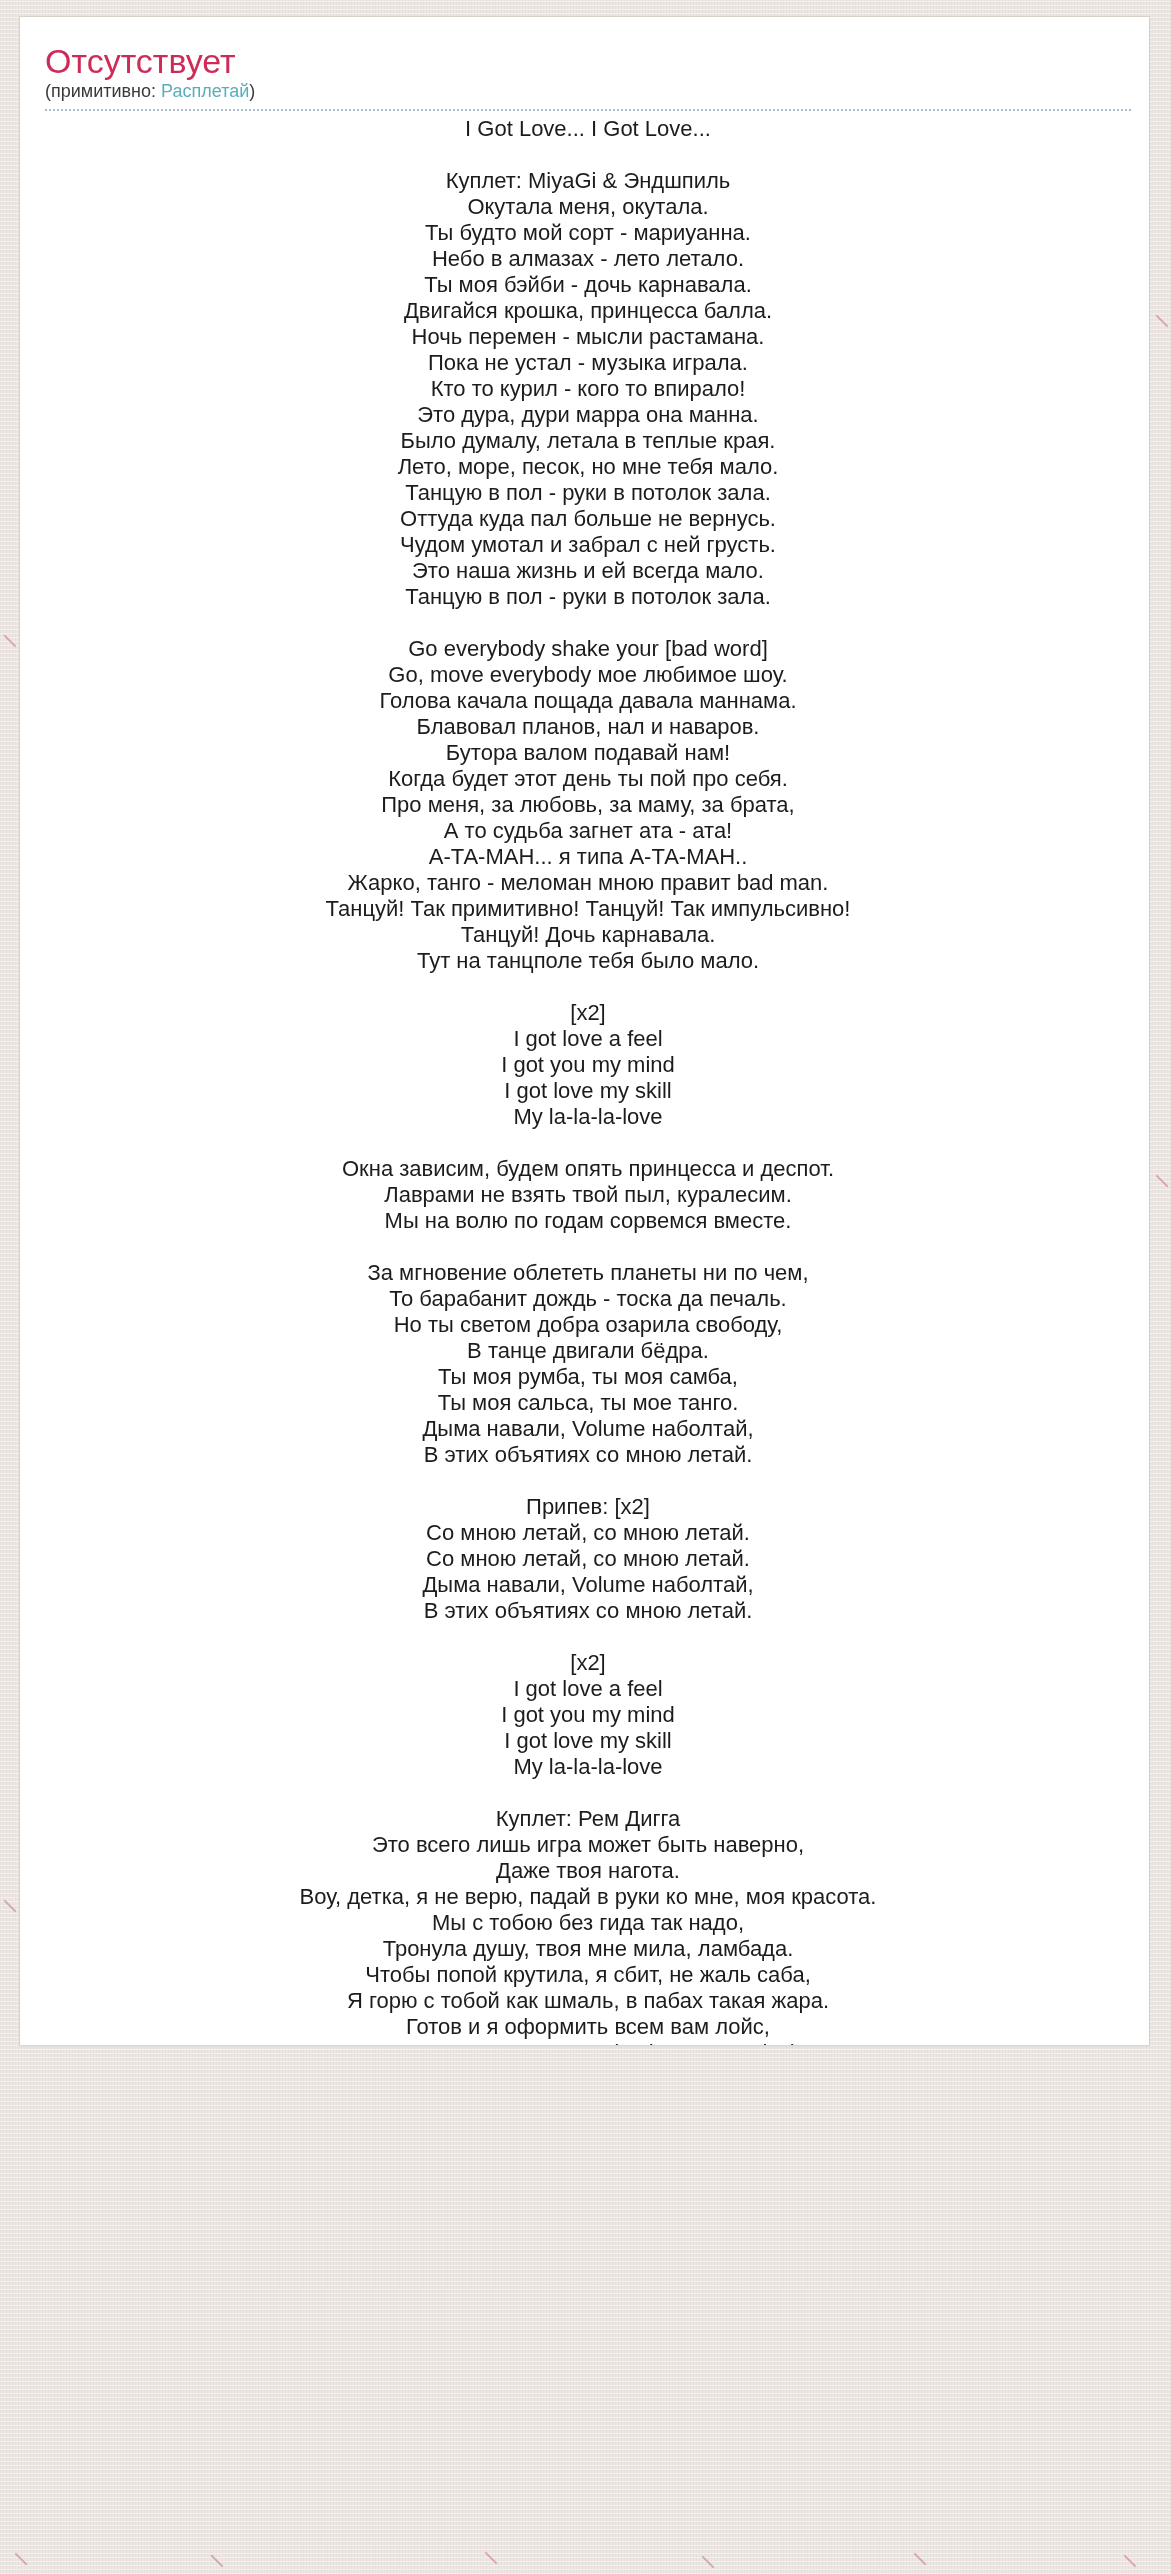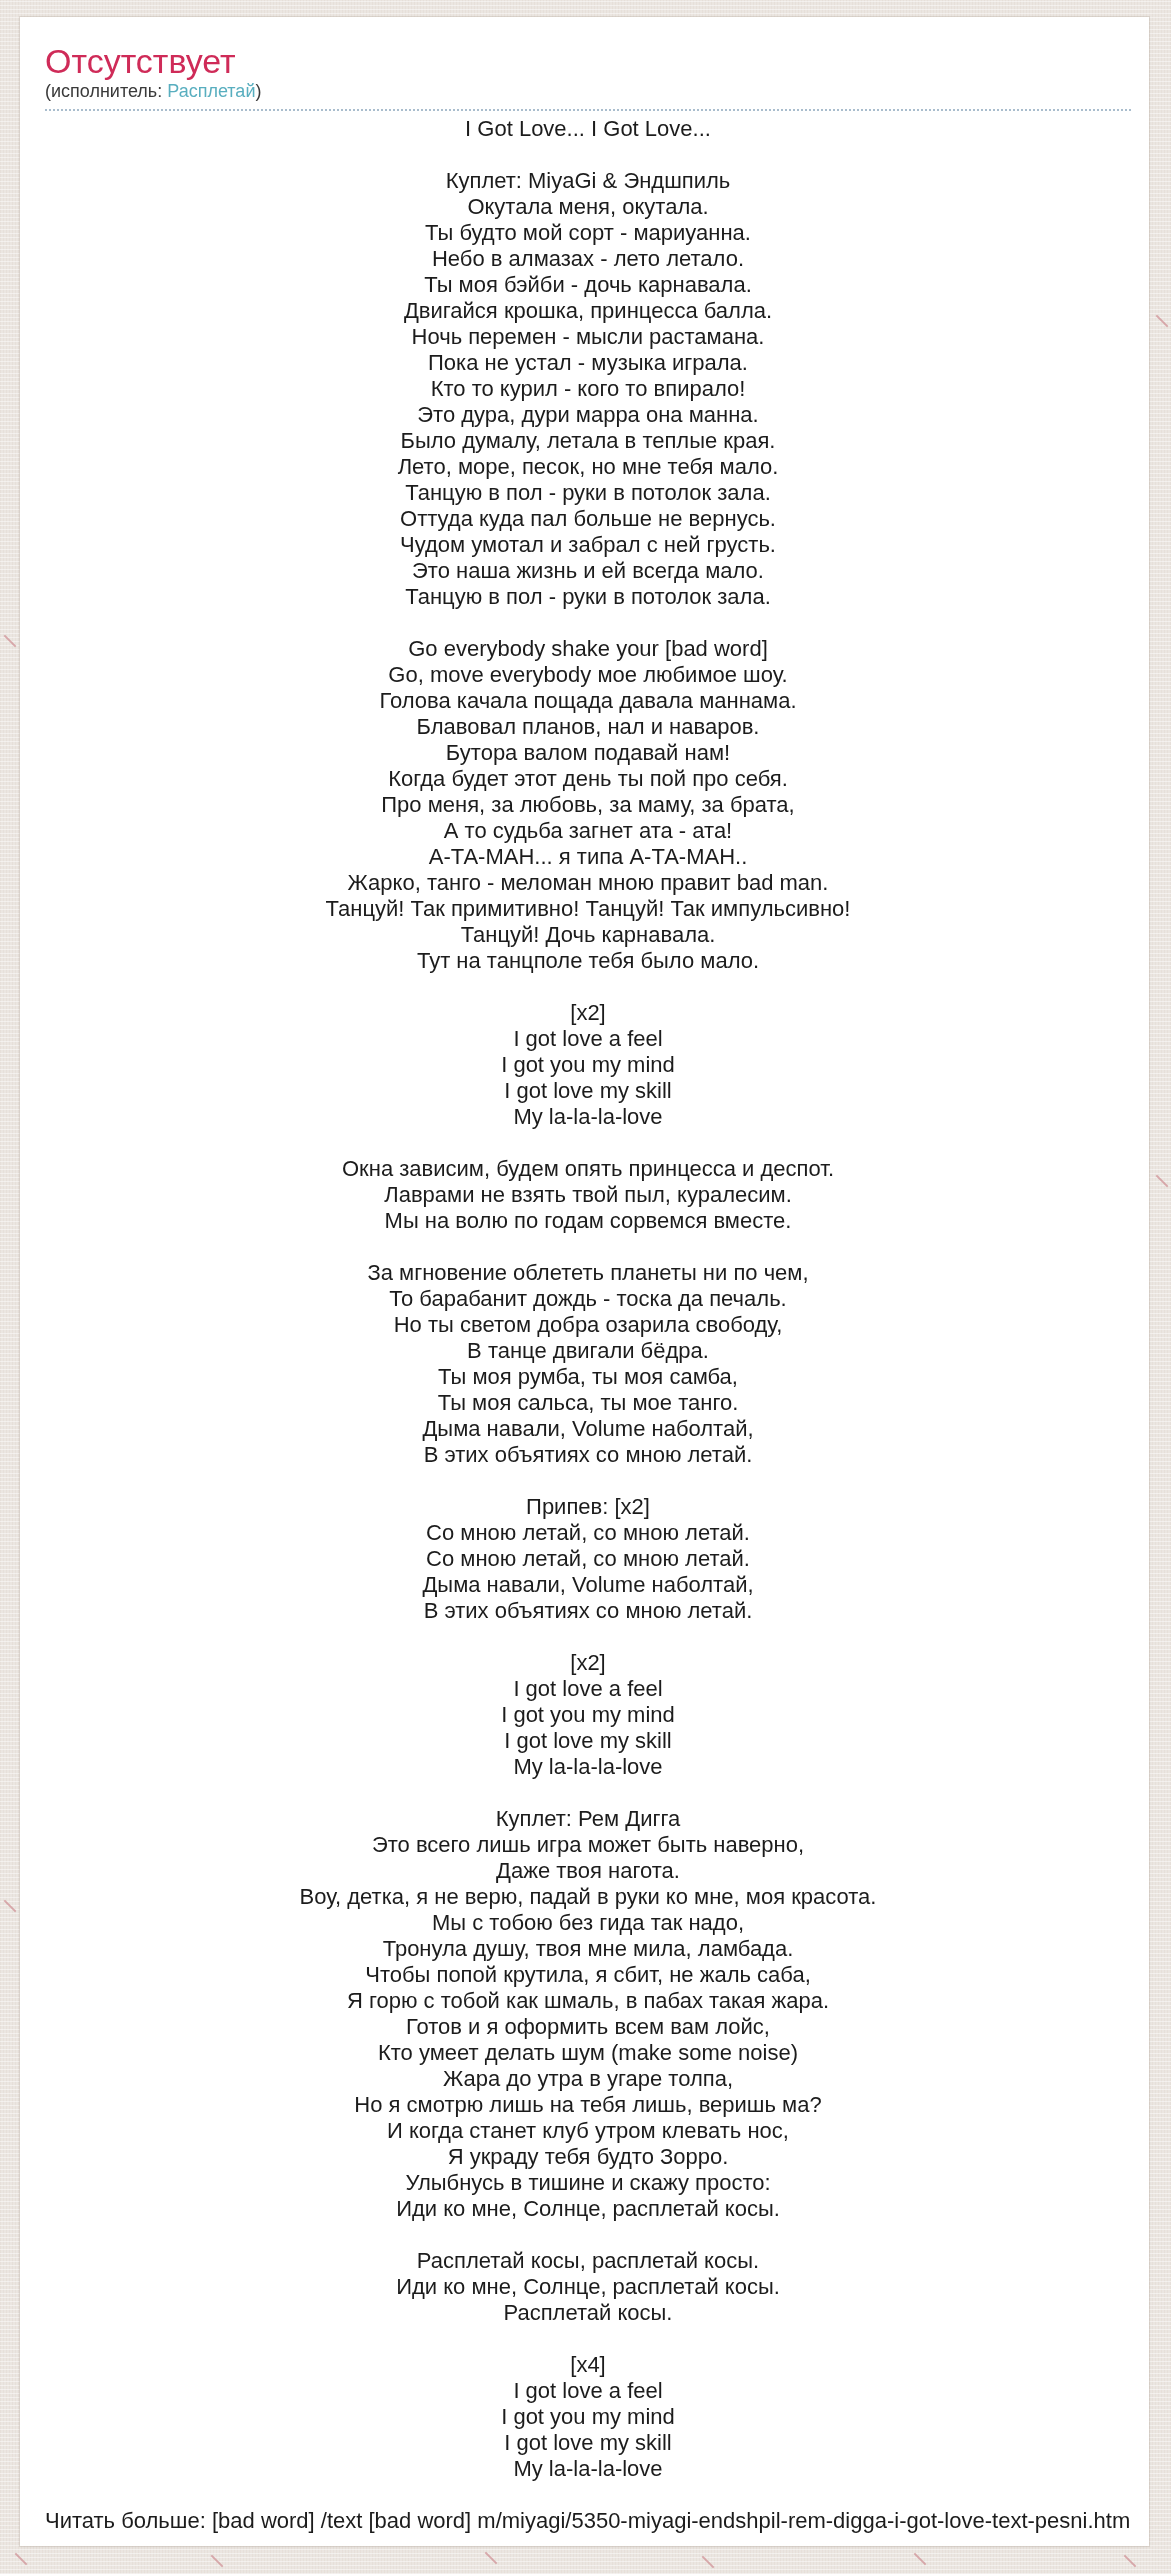--- a/index.html
+++ b/index.html
@@ -22,21 +22,21 @@
     width: 16px;
     height: 2px;
     background: rgba(203,132,138,0.65);
     transform: rotate(45deg);
   }
   .panel {
     position: absolute;
     left: 20px;
     top: 17px;
     width: 1129px;
-    height: 2529px;
+    height: 2028px;
     background: #ffffff;
     box-shadow: 0 0 0 1px rgba(190,178,166,0.35), 0 1px 4px rgba(0,0,0,0.05);
     padding: 26px 18px 23px 25px;
     overflow: hidden;
   }
   .hdr {
     border-bottom: 2px dotted #a9bdcd;
     padding-bottom: 6px;
   }
   .song-title {
@@ -86,21 +86,21 @@
   <div class="stitch" style="left:2px;   top:640px;"></div>
   <div class="stitch" style="left:1154px;top:1180px;"></div>
   <div class="stitch" style="left:2px;   top:1905px;"></div>
   <div class="stitch" style="left:1154px;top:320px;"></div>
 
   <div class="panel">
 
     <div class="hdr">
       <h1 class="song-title">Отсутствует</h1>
       <div class="artist-line">
-        <span>(исполнитель: </span><a>Расплетай</a><span>)</span>
+        <span>(примитивно: </span><a>Расплетай</a><span>)</span>
       </div>
     </div>
 
     <div class="lyrics">I Got Love... I Got Love...
 
 Куплет: MiyaGi &amp; Эндшпиль
 Окутала меня, окутала.
 Ты будто мой сорт - мариуанна.
 Небо в алмазах - лето летало.
 Ты моя бэйби - дочь карнавала.

